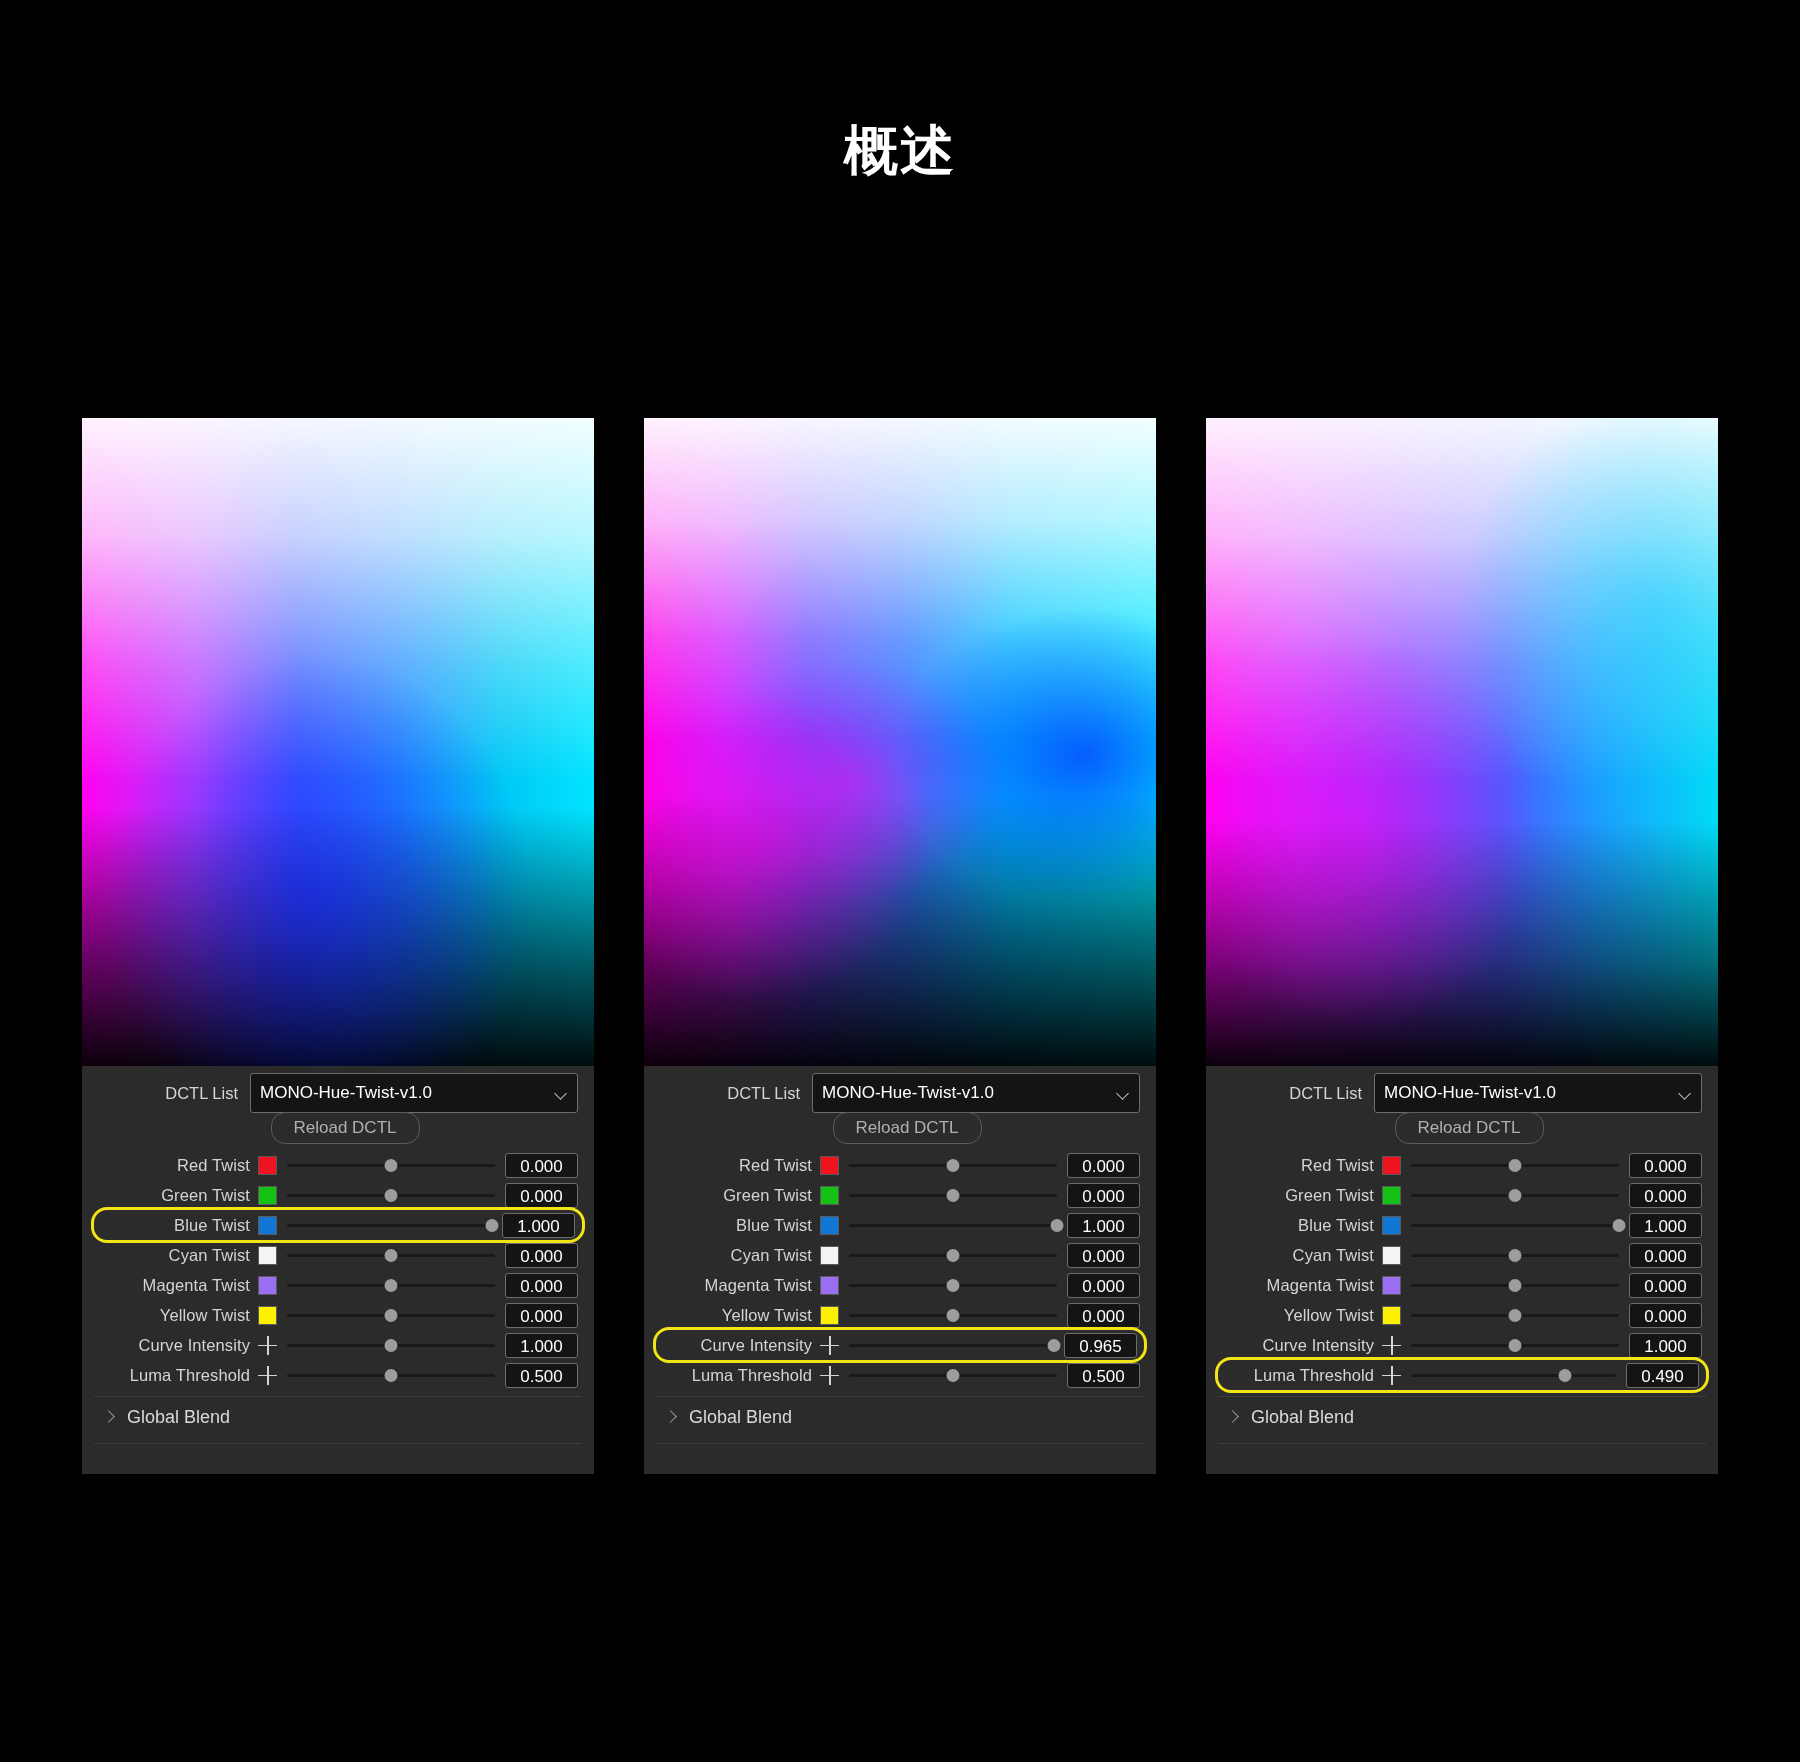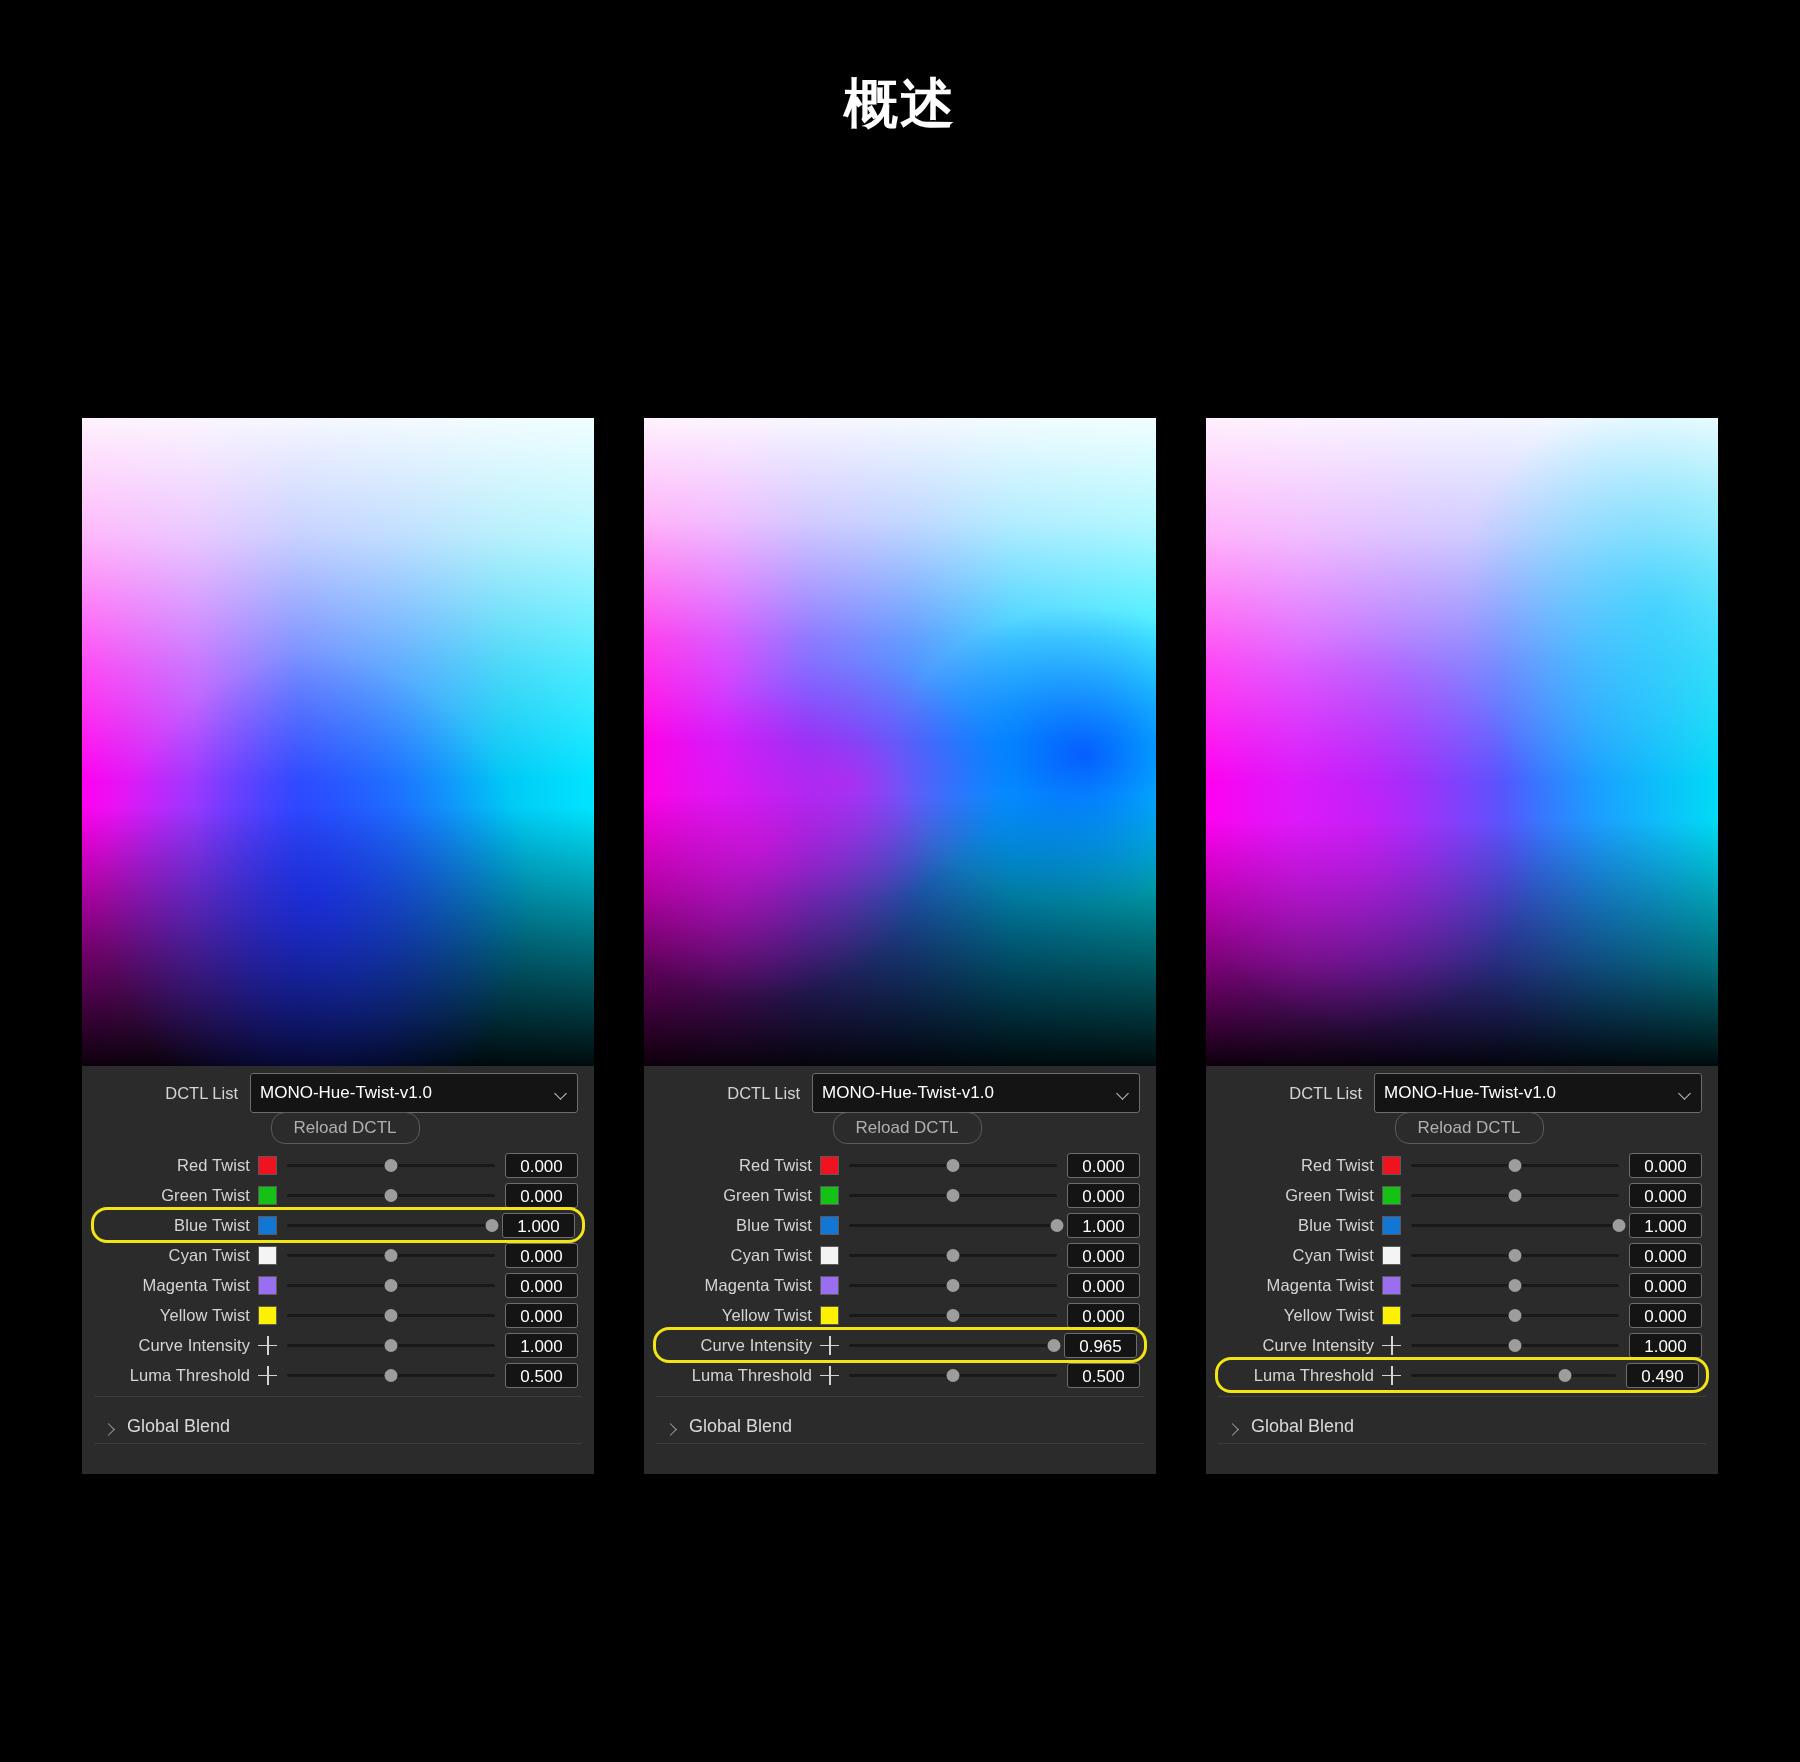--- a/index.html
+++ b/index.html
@@ -11,21 +11,21 @@
     width: 1800px;
     height: 1762px;
     font-family: "Liberation Sans", sans-serif;
     color: #ffffff;
     overflow: hidden;
     position: relative;
   }
 
   
   .header {
-    padding-top: 71px;
+    padding-top: 118px;
     text-align: center;
   }
   .page-title {
     font-size: 54px;
     font-weight: bold;
     letter-spacing: 2px;
     color: #ffffff;
     margin: 0;
     line-height: 1.2;
   }
@@ -229,21 +229,21 @@
     cursor: pointer;
   }
 
   .divider {
     height: 1px;
     background: #3c3c3c;
     margin: 6px 0 0 0;
   }
   .global-row {
     display: flex;
-    align-items: flex-end;
+    align-items: center;
     height: 40px;
     padding-left: 8px;
     font-size: 18px;
     color: #d9d9d9;
   }
   .arrow-right {
     width: 14px; height: 14px;
     position: relative;
     margin-right: 11px;
     flex: 0 0 auto;

